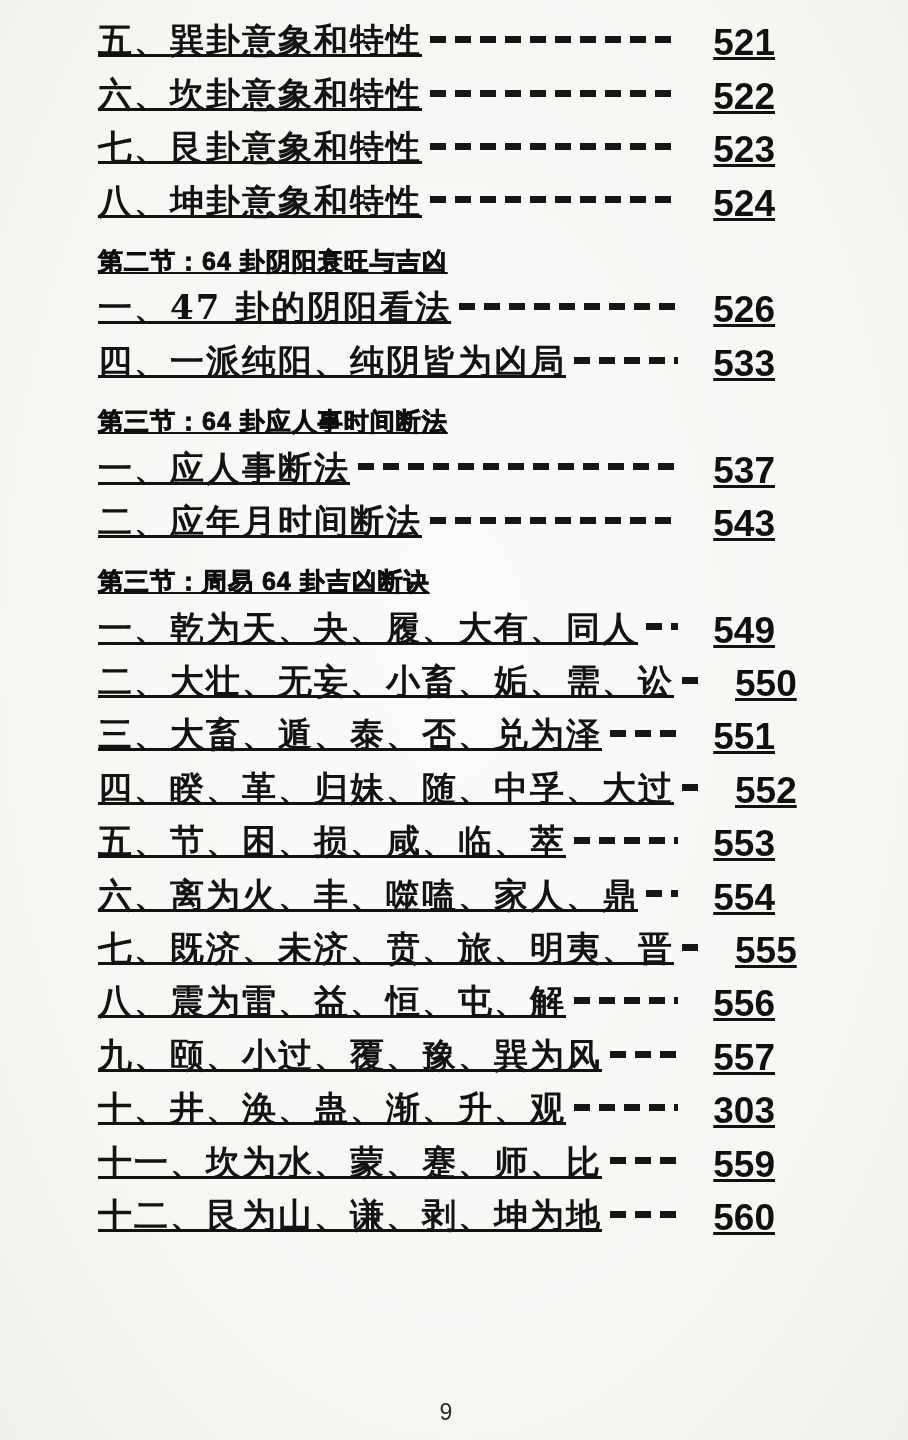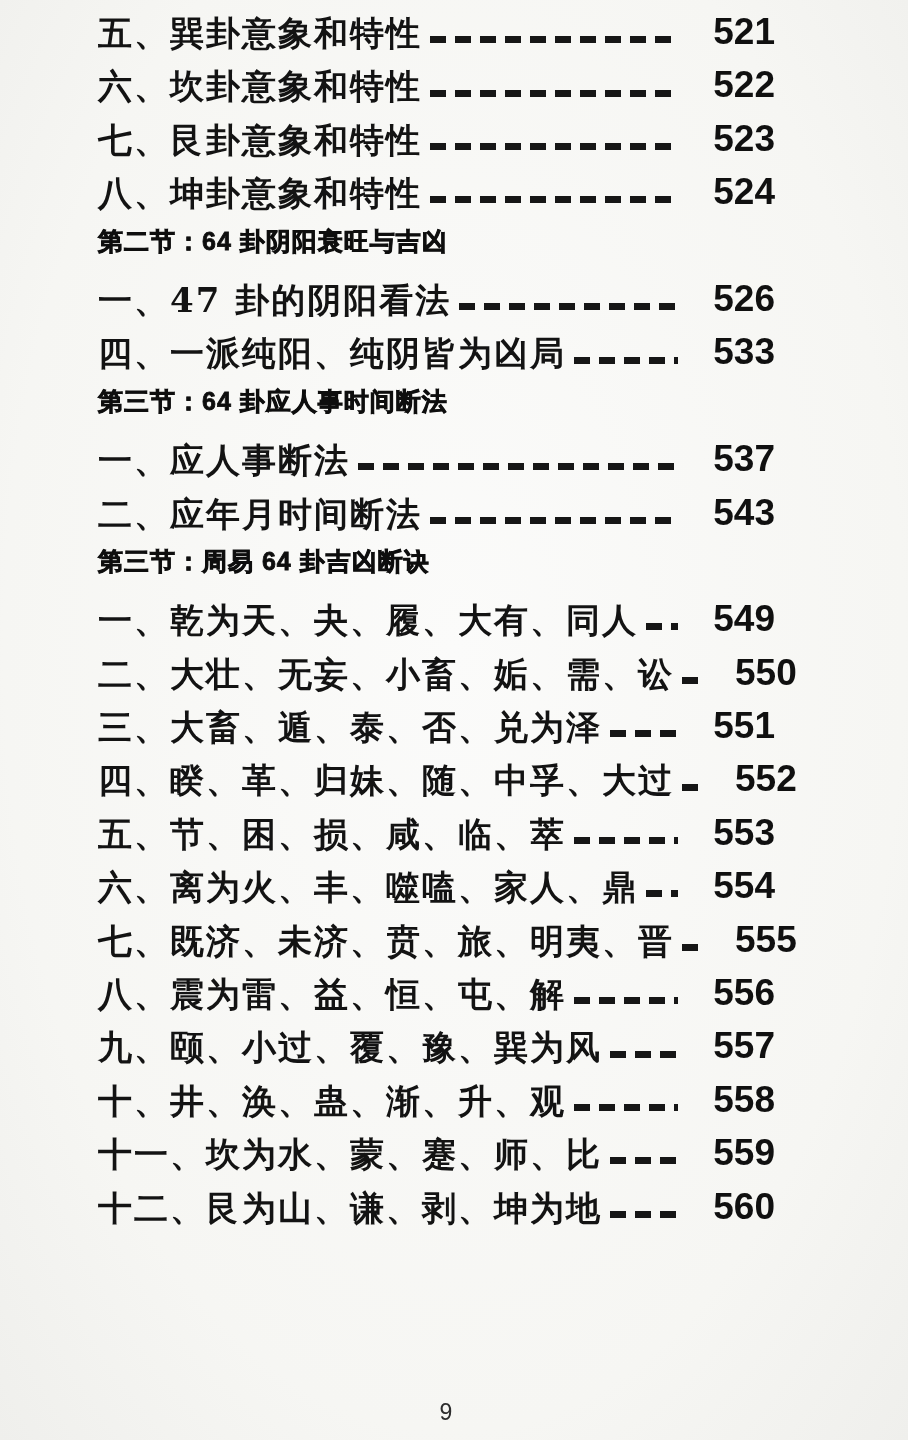--- a/index.html
+++ b/index.html
@@ -20,21 +20,22 @@
   }
   .toc {
     position: absolute;
     top: 11px;
     left: 98px;
     right: 133px;
   }
   .row {
     height: 53.4px;
     display: flex;
-    align-items: flex-start;
+    align-items: flex-end;
+    text-decoration: underline;
   }
   .row .label {
     font-family: "DejaVu Serif", serif;
     font-size: 34px;
     font-weight: 600;
     letter-spacing: 2px;
     white-space: nowrap;
     color: #131313;
   }
   .row .leader {
@@ -193,21 +194,21 @@
 
     <div class="row item">
       <span class="label">九、颐、小过、覆、豫、巽为风</span>
       <span class="leader"></span>
       <span class="pageno">557</span>
     </div>
 
     <div class="row item">
       <span class="label">十、井、涣、蛊、渐、升、观</span>
       <span class="leader"></span>
-      <span class="pageno">558</span>
+      <span class="pageno">303</span>
     </div>
 
     <div class="row item">
       <span class="label">十一、坎为水、蒙、蹇、师、比</span>
       <span class="leader"></span>
       <span class="pageno">559</span>
     </div>
 
     <div class="row item">
       <span class="label">十二、艮为山、谦、剥、坤为地</span>

